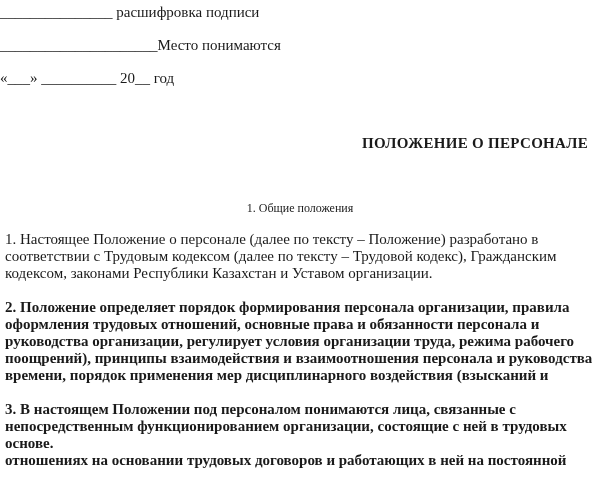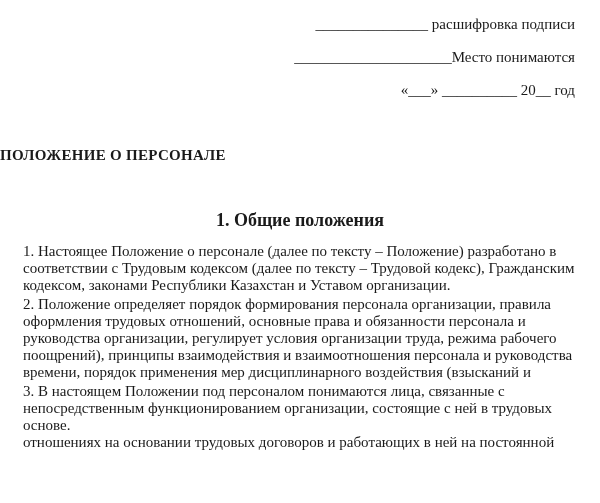--- a/index.html
+++ b/index.html
@@ -15,53 +15,53 @@
     color: #1a1a1a;
     overflow: hidden;
   }
   .page {
     width: 600px;
     height: 503px;
     background: #ffffff;
     overflow: hidden;
   }
   .top-block {
-    text-align: right;
-    padding: 16px 25px 0 0;
+    padding: 4px 25px 0 0;
   }
   .top-line {
     line-height: 17px;
     margin-bottom: 16px;
     white-space: nowrap;
   }
   .doc-title {
     font-size: 15px;
     font-weight: bold;
-    text-align: left;
+    text-align: right;
     line-height: 17px;
-    margin: 48px 0 0 0;
+    margin: 48px 12px 0 0;
     letter-spacing: 0.3px;
   }
   .section-heading {
-    font-size: 18px;
-    font-weight: bold;
+    font-size: 12px;
+    font-weight: normal;
     text-align: center;
     line-height: 17px;
     margin: 48px 0 0 0;
   }
   .paragraph {
-    padding-left: 23px;
+    padding-left: 5px;
     padding-right: 20px;
     line-height: 17px;
   }
   .paragraph.first {
     margin-top: 14px;
   }
   .paragraph.next {
-    margin-top: 2px;
+    margin-top: 17px;
+    font-weight: bold;
   }
   .pline {
     white-space: nowrap;
   }
 </style>
 </head>
 <body>
 
 <div class="page">
 

